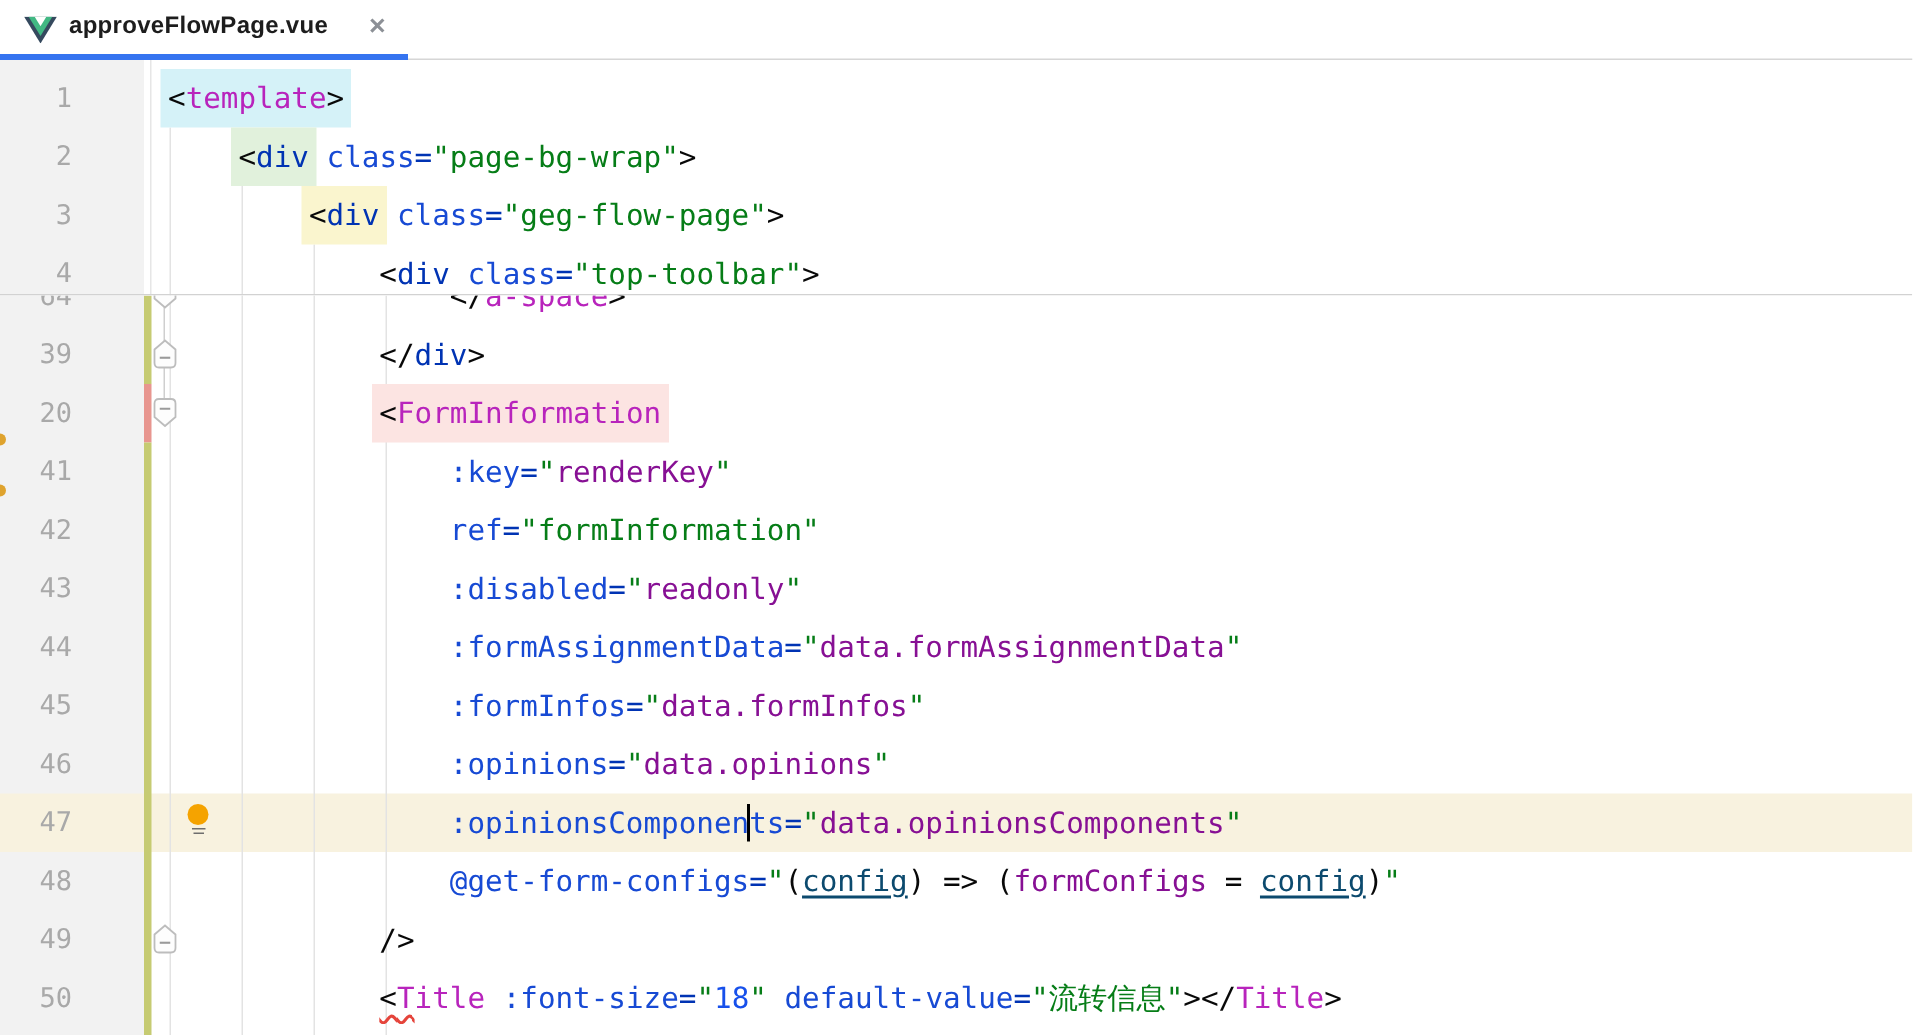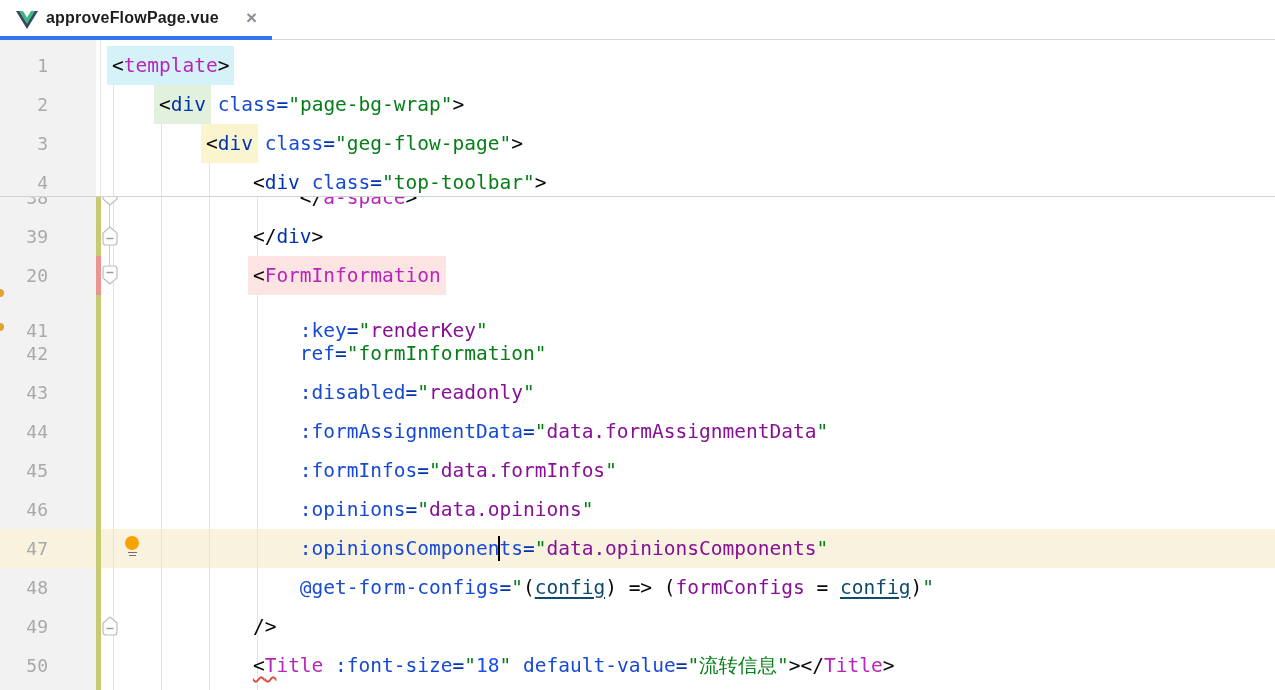--- a/index.html
+++ b/index.html
@@ -91,32 +91,32 @@
     <div id="gutter-bg"></div>
     <div id="curline-bg"></div>
 
     <div class="guide" style="left:113px;top:157px;height:493px;"></div>
     <div class="guide" style="left:161px;top:157px;height:493px;"></div>
     <div class="guide" style="left:209px;top:157px;height:493px;"></div>
     <div class="guide" style="left:257px;top:157px;height:493px;"></div>
 
     <div id="scroll-rows">
         <div class="row" style="top: 138px;">
-          <span class="lnum">38</span>
+          <span class="lnum">64</span>
           <div class="code"><span class="tok-ws">                </span><span class="tok-punct">&lt;/</span><span class="tok-comp">a-space</span><span class="tok-punct">&gt;</span></div>
         </div>
         <div class="row" style="top: 177px;">
           <span class="lnum">39</span>
           <div class="code"><span class="tok-ws">            </span><span class="tok-punct">&lt;/</span><span class="tok-tag">div</span><span class="tok-punct">&gt;</span></div>
         </div>
         <div class="row" style="top: 216px;">
           <span class="lnum">20</span>
           <div class="code"><span class="tok-ws">            </span><span class="hl hl-pink"><span class="tok-punct">&lt;</span><span class="tok-comp">FormInformation</span></span></div>
         </div>
-        <div class="row" style="top: 271px; padding-left: 12px;">
+        <div class="row" style="top: 255px; padding-left: 12px;">
           <span class="lnum">41</span>
           <div class="code"><span class="tok-ws">                </span><span class="tok-attr">:key</span><span class="tok-eq">=</span><span class="tok-str">"</span><span class="tok-expr">renderKey</span><span class="tok-str">"</span></div>
         </div>
         <div class="row" style="top: 294px;">
           <span class="lnum">42</span>
           <div class="code"><span class="tok-ws">                </span><span class="tok-attr">ref</span><span class="tok-eq">=</span><span class="tok-str">"formInformation"</span></div>
         </div>
         <div class="row" style="top: 333px;">
           <span class="lnum">43</span>
           <div class="code"><span class="tok-ws">                </span><span class="tok-attr">:disabled</span><span class="tok-eq">=</span><span class="tok-str">"</span><span class="tok-expr">readonly</span><span class="tok-str">"</span></div>

